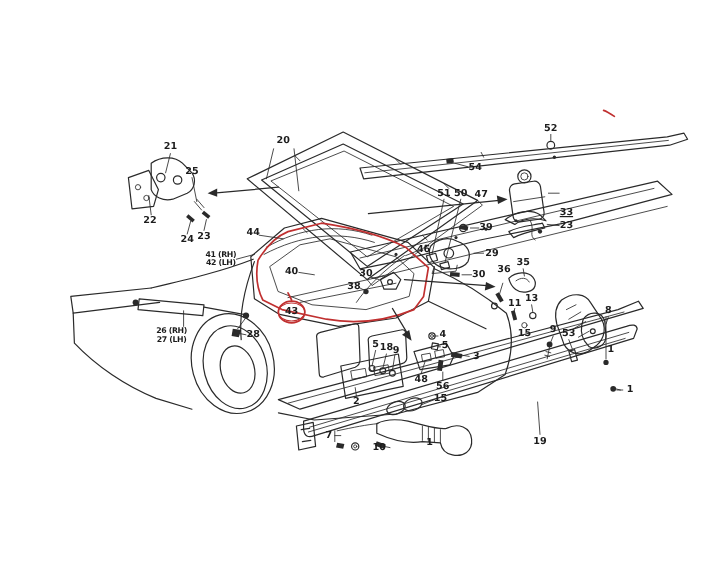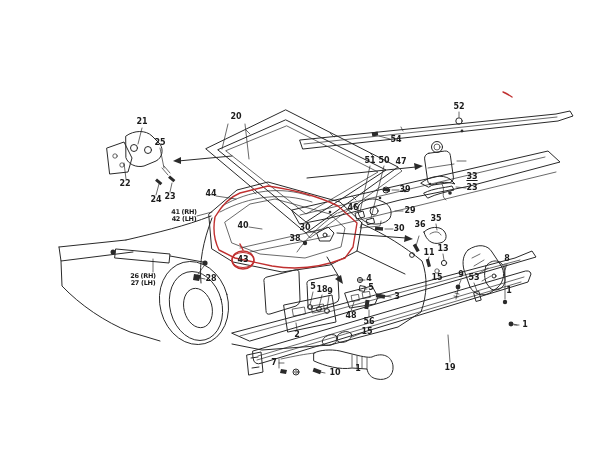--- a/index.html
+++ b/index.html
@@ -265,18 +265,18 @@
       <div class="part-label" style="left: 322px; top: 290px;">18</div>
       <div class="part-label" style="left: 330px; top: 292px;">9</div>
       <div class="part-label" style="left: 369px; top: 279px;">4</div>
       <div class="part-label" style="left: 371px; top: 288px;">5</div>
       <div class="part-label" style="left: 397px; top: 297px;">3</div>
       <div class="part-label" style="left: 351px; top: 316px;">48</div>
       <div class="part-label" style="left: 369px; top: 322px;">56</div>
       <div class="part-label" style="left: 367px; top: 332px;">15</div>
       <div class="part-label" style="left: 297px; top: 335px;">2</div>
       <div class="part-label" style="left: 274px; top: 363px;">7</div>
-      <div class="part-label" style="left: 335px; top: 373px;">10</div>
+      <div class="part-label" style="left: 316px; top: 373px;">10</div>
       <div class="part-label" style="left: 358px; top: 369px;">1</div>
       <div class="part-label circled" style="left: 243px; top: 260px;">43</div>
     </div>
 
 </div>
 
 </body></html>

